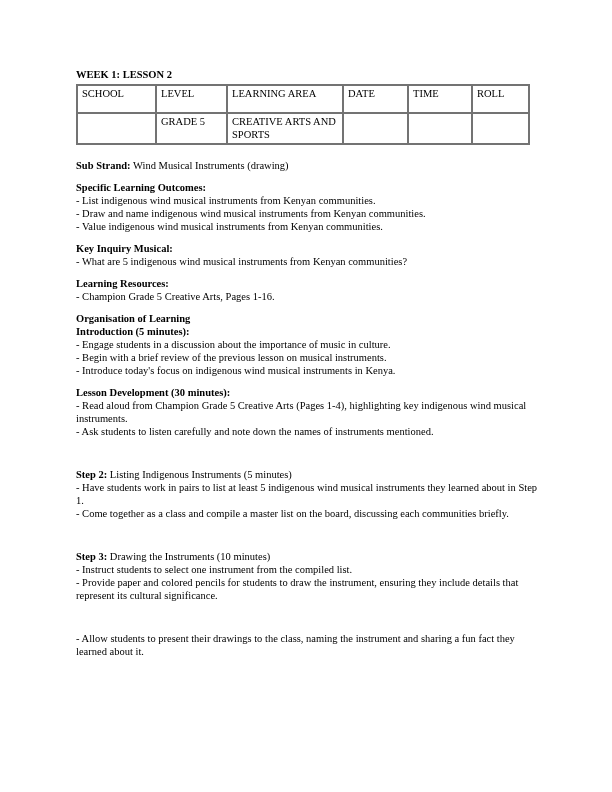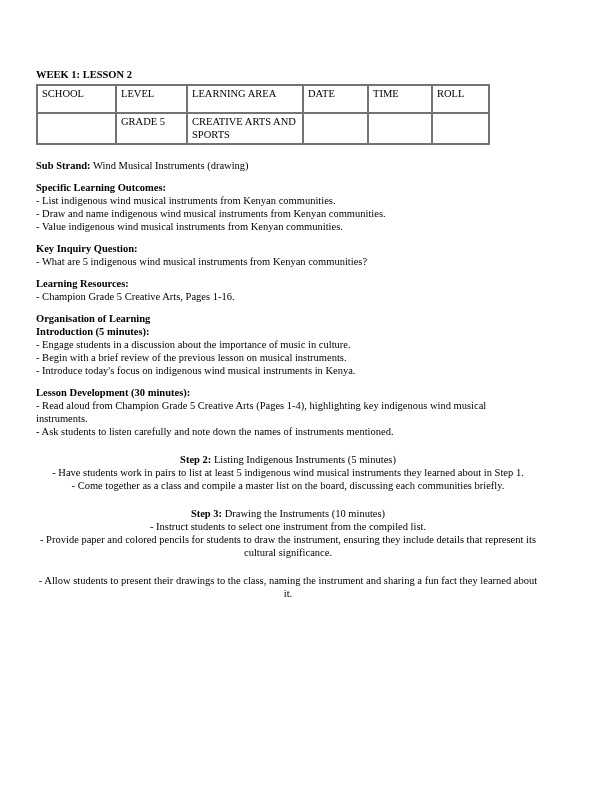--- a/index.html
+++ b/index.html
@@ -7,21 +7,21 @@
   body {
     width: 612px;
     height: 792px;
     font-family: "Liberation Serif", serif;
     color: #000000;
     position: relative;
   }
   .page {
     width: 612px;
     height: 792px;
-    padding: 68px 72px 0 36px;
+    padding: 68px 72px 0 76px;
     background: #ffffff;
     overflow: hidden;
   }
   .title {
     font-size: 10.5px;
     line-height: 13px;
     font-weight: bold;
     margin-bottom: 3px;
   }
   table.info-table {
@@ -45,21 +45,21 @@
   .col-level { width: 71px; }
   .col-area { width: 116px; }
   .col-date { width: 65px; }
   .col-time { width: 64px; }
   .col-roll { width: 57px; }
   p { font-size: 10.5px; line-height: 13px; }
   .bold { font-weight: bold; }
   strong { font-weight: bold; }
   .block { margin-top: 9px; }
   .strand-block { margin-top: 14px; }
-  .step { margin-top: 15px; text-align: center; }
+  .step { margin-top: 30px; }
 </style>
 </head>
 <body>
 
 <div class="page">
 
   <div class="title">WEEK 1: LESSON 2</div>
 
   <table class="info-table">
     <colgroup>
@@ -95,21 +95,21 @@
   </div>
 
   <div class="block">
     <p class="bold">Specific Learning Outcomes:</p>
     <p>- List indigenous wind musical instruments from Kenyan communities.</p>
     <p>- Draw and name indigenous wind musical instruments from Kenyan communities.</p>
     <p>- Value indigenous wind musical instruments from Kenyan communities.</p>
   </div>
 
   <div class="block">
-    <p class="bold">Key Inquiry Question:</p>
+    <p class="bold">Key Inquiry Musical:</p>
     <p>- What are 5 indigenous wind musical instruments from Kenyan communities?</p>
   </div>
 
   <div class="block">
     <p class="bold">Learning Resources:</p>
     <p>- Champion Grade 5 Creative Arts, Pages 1-16.</p>
   </div>
 
   <div class="block">
     <p class="bold">Organisation of Learning</p>

